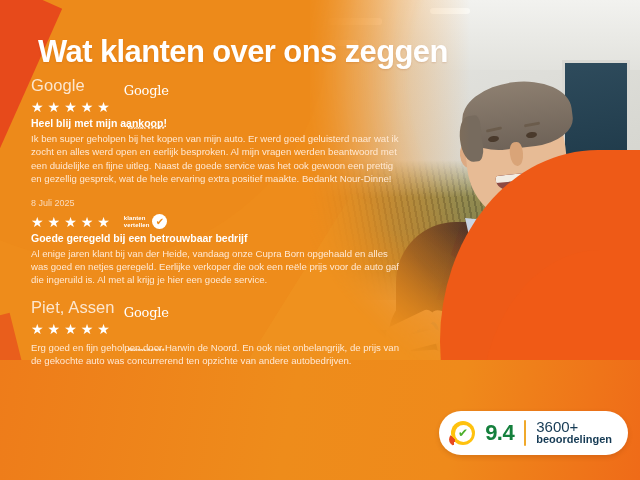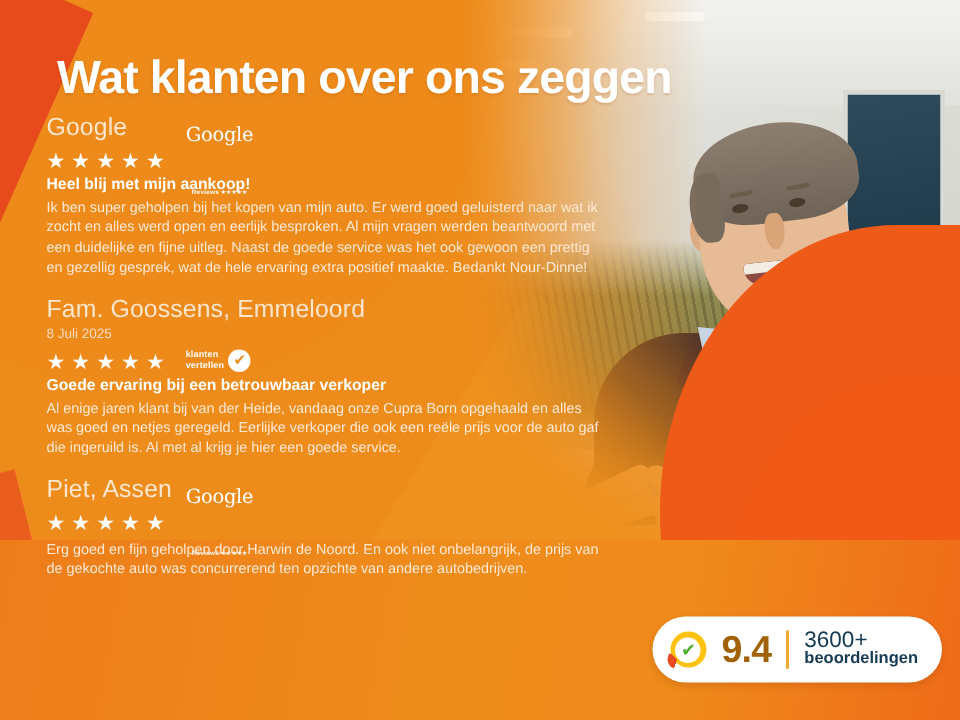--- a/index.html
+++ b/index.html
@@ -213,21 +213,21 @@
     width:17px;height:17px;border-radius:50%;background:#fff;
     display:flex;align-items:center;justify-content:center;
     color:#4CAF2B;font-size:12px;font-weight:bold;line-height:1;
   }
   .kv-mark .swoosh{
     position:absolute;left:-2px;bottom:-1px;width:13px;height:13px;
     border-radius:50%;
     background:conic-gradient(from 200deg,#E8491F 0deg 110deg,rgba(0,0,0,0) 110deg);
   }
   .score-num{
-    font-size:25px;font-weight:bold;color:#a16207;line-height:1;letter-spacing:-.5px;
+    font-size:22px;font-weight:bold;color:#15803d;line-height:1;letter-spacing:-.5px;
   }
   .score-div{width:2px;height:26px;background:#F0A92B;border-radius:1px;}
   .score-txt{line-height:12.5px;}
   .score-count{font-size:15px;font-weight:normal;color:#153A54;}
   .score-label{font-size:11px;font-weight:bold;color:#153A54;}
 </style>
 </head>
 <body>
 
 <div class="stage">
@@ -316,39 +316,38 @@
               <span>Reviews</span>
               <span class="mini-stars">★★★★★</span>
             </span>
           </div>
         </div>
         <div class="rev-title">Heel blij met mijn aankoop!</div>
         <div class="rev-body">Ik ben super geholpen bij het kopen van mijn auto. Er werd goed geluisterd naar wat ik zocht en alles werd open en eerlijk besproken. Al mijn vragen werden beantwoord met een duidelijke en fijne uitleg. Naast de goede service was het ook gewoon een prettig en gezellig gesprek, wat de hele ervaring extra positief maakte. Bedankt Nour-Dinne!</div>
       </div>
 
       <div class="review">
-        <div class="rev-name">Fam. Goossens, Emmeloord</div>
         <div class="rev-date">8 Juli 2025</div>
         <div class="rev-meta">
           <div class="stars">
             <span class="star">★</span>
             <span class="star">★</span>
             <span class="star">★</span>
             <span class="star">★</span>
             <span class="star">★</span>
           </div>
           <div class="kv-badge">
             <span class="kv-text">
               <span style="display:block">klanten</span>
               <span style="display:block">vertellen</span>
             </span>
             <span class="kv-circle">✔</span>
           </div>
         </div>
-        <div class="rev-title">Goede ervaring bij een betrouwbaar verkoper</div>
+        <div class="rev-title">Goede geregeld bij een betrouwbaar bedrijf</div>
         <div class="rev-body">Al enige jaren klant bij van der Heide, vandaag onze Cupra Born opgehaald en alles was goed en netjes geregeld. Eerlijke verkoper die ook een reële prijs voor de auto gaf die ingeruild is. Al met al krijg je hier een goede service.</div>
       </div>
 
       <div class="review">
         <div class="rev-name">Piet, Assen</div>
         <div class="rev-meta">
           <div class="stars">
             <span class="star">★</span>
             <span class="star">★</span>
             <span class="star">★</span>

